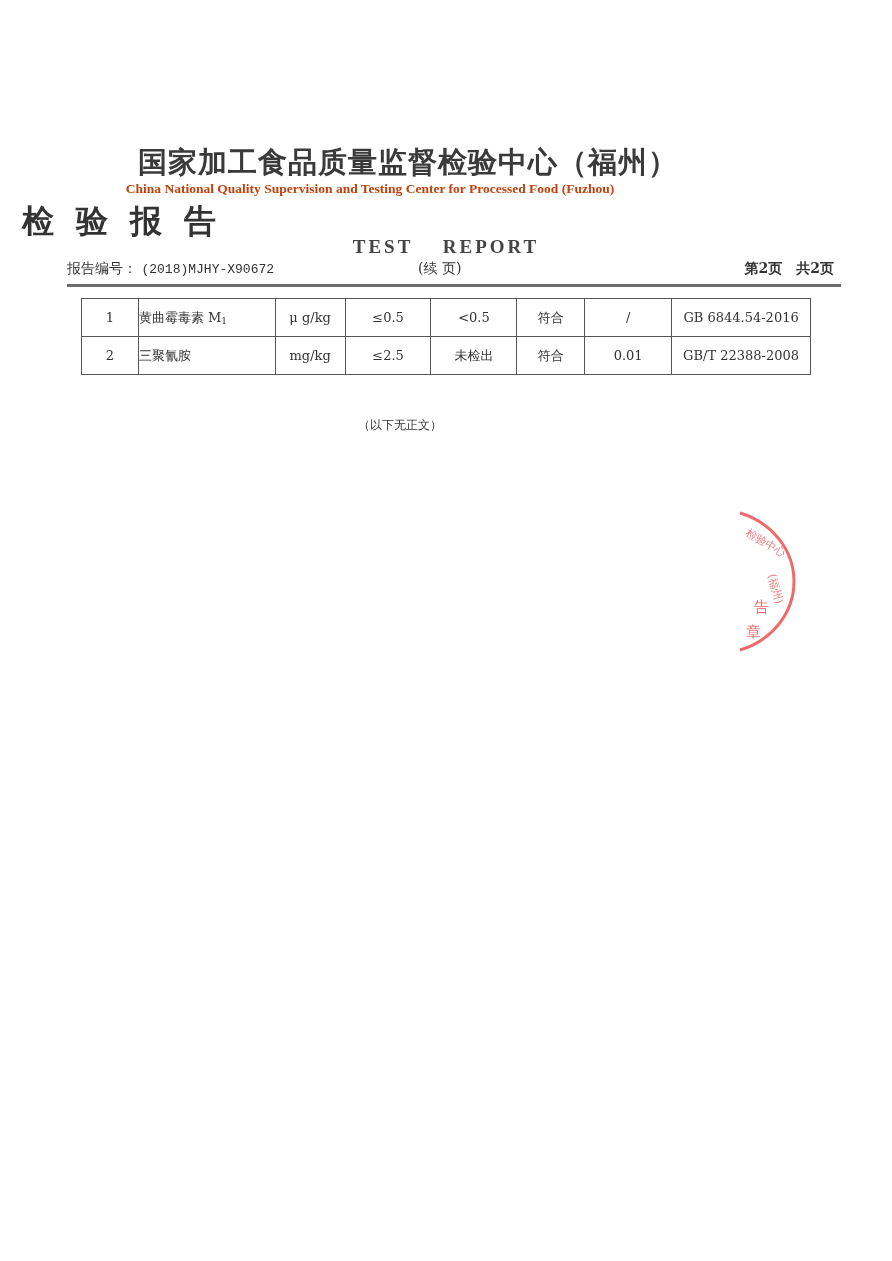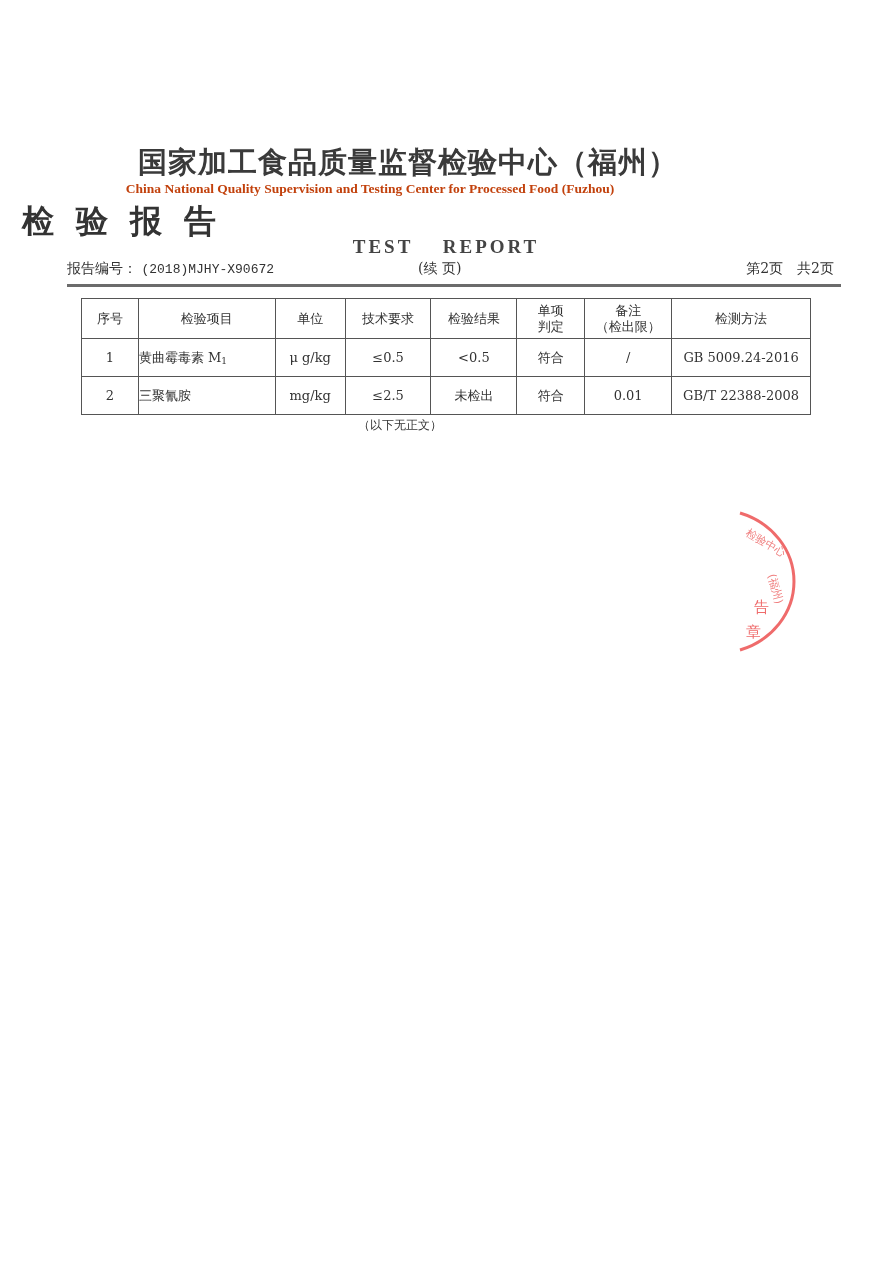--- a/index.html
+++ b/index.html
@@ -35,61 +35,45 @@
 <div class="abs org-cn">国家加工食品质量监督检验中心（福州）</div>
 <div class="abs org-en">China National Quality Supervision and Testing Center for Processed Food (Fuzhou)</div>
 <div class="abs title-cn">检验报告</div>
 <div class="abs title-en">TEST REPORT</div>
 
 <div class="abs meta-row report-no">
   <span>报告编号：</span>
   <span style="font-family:'Liberation Mono',monospace;font-size:13px;">(2018)MJHY-X90672</span>
 </div>
 <div class="abs meta-row cont">(续 页)</div>
-<div class="abs meta-row page-no" style="font-weight:normal;margin-left:11px;">第2页　共2页</div>
+<div class="abs meta-row page-no" style="font-weight:bold;margin-left:11px;">第2页　共2页</div>
 
 <div class="abs rule"></div>
 
 <table class="results">
   <colgroup>
     <col style="width:57px">
       <col style="width:137px">
       <col style="width:70px">
       <col style="width:86px">
     <col style="width:86px">
       <col style="width:68px">
       <col style="width:87px">
       <col style="width:139px">
   </colgroup>
   <tbody>
-      <tr>
-    <th>序号</th>
-    <th>检验项目</th>
-    <th>单位</th>
-    <th>技术要求</th>
-    <th>检验结果</th>
-    <th>
-      <div>单项</div>
-      <div>判定</div>
-    </th>
-    <th>
-      <div>备注</div>
-      <div>（检出限）</div>
-    </th>
-    <th>检测方法</th>
-  </tr>
   <tr>
     <td>1</td>
     <td class="left"><span>黄曲霉毒素 M</span><span class="sub">1</span></td>
     <td>μ g/kg</td>
     <td>≤0.5</td>
     <td>&lt;0.5</td>
     <td>符合</td>
     <td>/</td>
-    <td>GB 5009.24-2016</td>
+    <td>GB 6844.54-2016</td>
   </tr>
   <tr>
     <td>2</td>
     <td class="left"><span>三聚氰胺</span></td>
     <td>mg/kg</td>
     <td>≤2.5</td>
     <td>未检出</td>
     <td>符合</td>
     <td>0.01</td>
     <td>GB/T 22388-2008</td>

